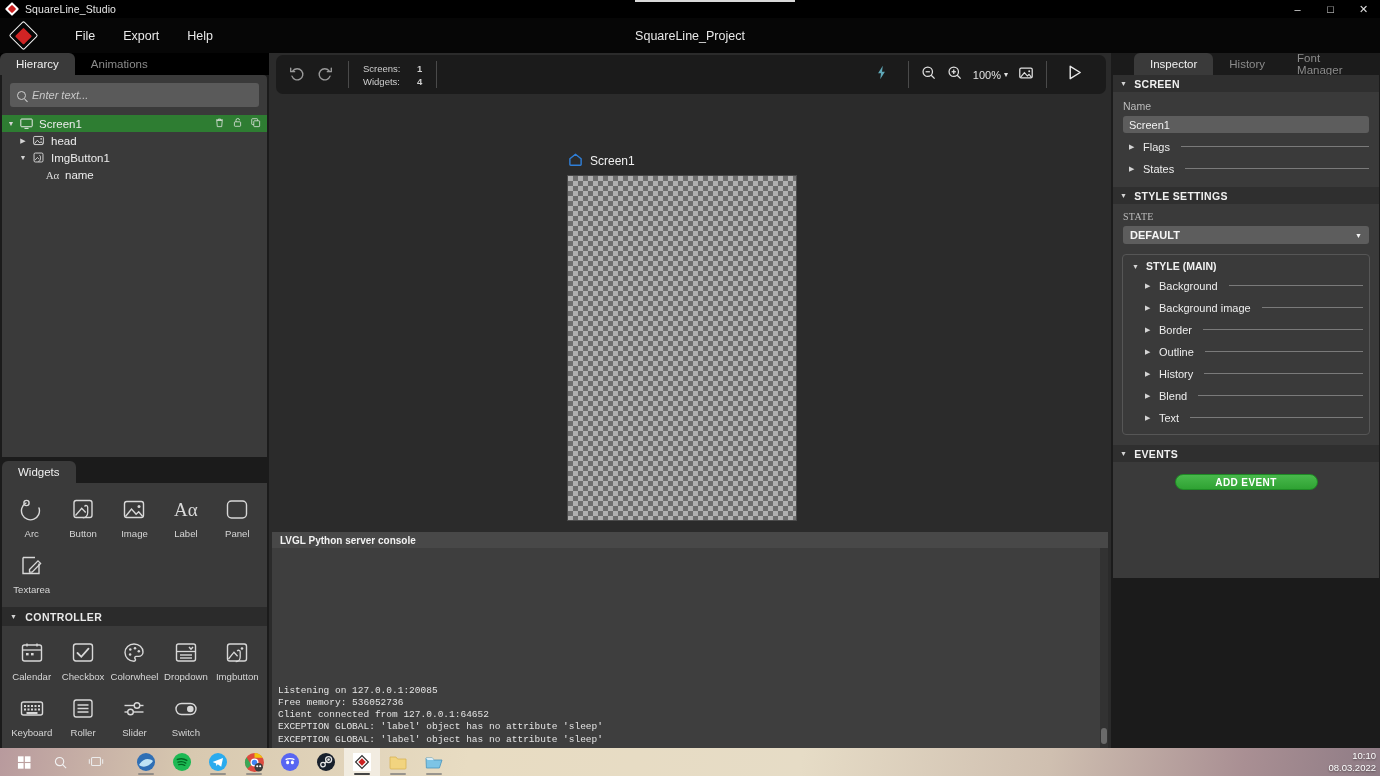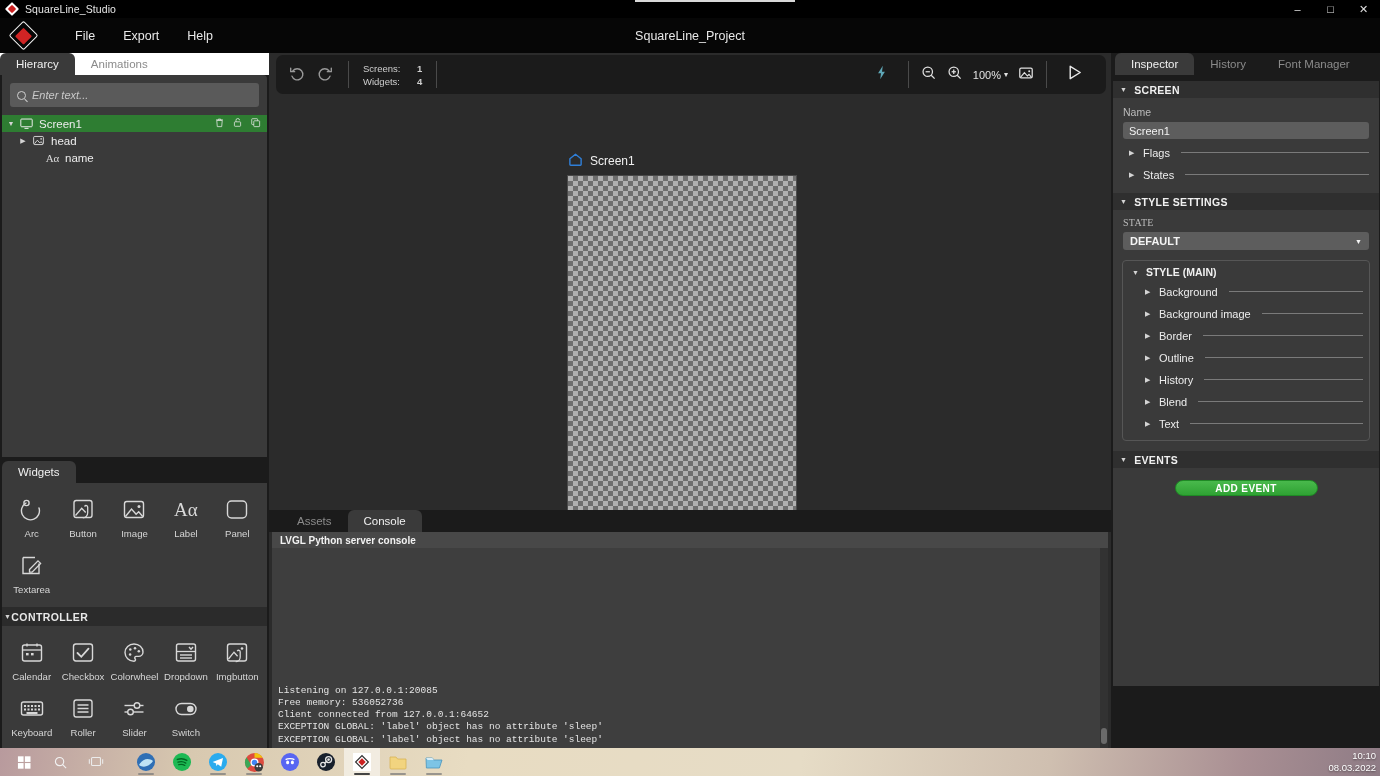--- a/index.html
+++ b/index.html
@@ -63,21 +63,21 @@
   .proj-title {
     position: absolute; left: 0; right: 0; text-align: center;
     color: #e8e8e8; font-size: 12.5px; pointer-events: none;
   }
 
   
   .left-panel {
     position: absolute; left: 0; top: 53px; width: 269px; height: 695px;
     background: #1b1b1b;
   }
-  .tabstrip { position: relative; height: 22px; background: #ffffff; display: flex; align-items: center; }
+  .tabstrip { position: relative; height: 22px; background: #000000; display: flex; align-items: center; }
   .tab {
     height: 22px; padding: 0 16px; display: flex; align-items: center;
     font-size: 11.5px; color: #8b8b8b; border-radius: 6px 6px 0 0;
     background: transparent;
   }
   .tab.active { background: #3a3a3a; color: #f0f0f0; }
   .hier-body {
     position: absolute; left: 2px; top: 22px; width: 265px; height: 382px;
     background: #3a3a3a; border-radius: 0 4px 0 0;
   }
@@ -132,21 +132,21 @@
   }
   .wcell {
     display: flex; flex-direction: column; align-items: center; justify-content: flex-start;
     padding: 6px 0 4px 0; gap: 3px;
   }
   .wcell .wlabel { font-size: 9.6px; color: #d6d6d6; }
   .wicon { width: 30px; height: 30px; position: relative; }
   .sec-header {
     height: 19px; background: #2b2b2b; display: flex; align-items: center;
     color: #e8e8e8; font-size: 10.5px; font-weight: bold; letter-spacing: .4px;
-    padding-left: 2px; 
+    padding-left: 8px; gap: 8px;
   }
   .sec-caret { font-size: 7px; color: #d4d4d4; }
 
   
   .center {
     position: absolute; left: 269px; top: 53px; width: 842px; height: 695px;
     background: #2b2b2b;
   }
   .ctoolbar {
     position: absolute; left: 7px; top: 2px; width: 830px; height: 39px;
@@ -212,23 +212,23 @@
   .console-thumb {
     position: absolute; right: 1px; bottom: 4px; width: 6px; height: 16px;
     background: #6a6a6a; border-radius: 3px;
   }
 
   
   .right-panel {
     position: absolute; left: 1111px; top: 53px; width: 269px; height: 695px;
     background: #1b1b1b;
   }
-  .insp-tabstrip { height: 22px; display: flex; align-items: center; padding-left: 4px; }
+  .insp-tabstrip { height: 22px; display: flex; align-items: center; padding-left: 23px; }
   .insp-body {
-    position: absolute; left: 2px; top: 28px; width: 266px; height: 605px;
+    position: absolute; left: 2px; top: 22px; width: 266px; height: 503px;
     background: #3a3a3a; overflow: hidden;
   }
   .insp-sec {
     height: 17px; background: #2f2f2f; display: flex; align-items: center;
     gap: 7px; padding-left: 7px;
     color: #f0f0f0; font-size: 10.5px; font-weight: bold; letter-spacing: .3px;
   }
   .insp-block { padding: 8px 10px 10px 10px; }
   .fld-label { font-size: 10.5px; color: #bcbcbc; margin-bottom: 4px; }
   .fld-input {
@@ -374,20 +374,31 @@
           <span class="tree-ico">
             <svg width="13" height="13" viewBox="0 0 16 16">
               <rect x="2" y="3" width="12" height="10" rx="1.4" fill="none" stroke="#e2e2e2" stroke-width="1.1"></rect>
               <circle cx="11.2" cy="6" r="1" fill="#e2e2e2"></circle>
               <path d="M3 12 l3.6-4.4 3 3.4 1.6-1.6 2 2.6" fill="none" stroke="#e2e2e2" stroke-width="1.1"></path>
             </svg>
           </span>
           <span class="tree-label">head</span>
         </div>
 
+        <div class="tree-row">
+          <span class="caret" style="margin-left:14px">▼</span>
+          <span class="tree-ico">
+            <svg width="13" height="13" viewBox="0 0 16 16">
+              <rect x="2.5" y="2.5" width="11" height="11" rx="1.6" fill="none" stroke="#e2e2e2" stroke-width="1.1"></rect>
+              <path d="M3.5 11.5 l3.2-3.6 2.2 2.4" fill="none" stroke="#e2e2e2" stroke-width="1"></path>
+              <path d="M8.6 6.2 c0.6-1 1.8-0.6 1.8 0.4 v3.3 c0 1.6 -1.2 2.9 -2.7 2.9" fill="none" stroke="#e2e2e2" stroke-width="1"></path>
+            </svg>
+          </span>
+          <span class="tree-label">ImgButton1</span>
+        </div>
 
         <div class="tree-row">
           <span class="caret" style="margin-left:28px"></span>
           <span class="tree-ico">
             <span style="font-size:11px;color:#d8d8d8;font-family:'Liberation Serif',serif;">Aα</span>
           </span>
           <span class="tree-label">name</span>
         </div>
 
       </div>
@@ -675,24 +686,20 @@
             <svg width="15" height="15" viewBox="0 0 16 16">
               <path d="M2 7.2 L8 2.4 L14 7.2 V13.4 a0.8 0.8 0 0 1 -0.8 0.8 H2.8 a0.8 0.8 0 0 1 -0.8 -0.8 z" fill="none" stroke="#2f7fd8" stroke-width="1.5" stroke-linejoin="round"></path>
             </svg>
           </span>
           <span class="screen-name">Screen1</span>
         </div>
         <div class="screen-canvas"></div>
       </div>
     </div>
 
-    <div class="console-tabs">
-      <div class="tab">Assets</div>
-      <div class="tab active">Console</div>
-    </div>
 
     <div class="console-panel">
       <div class="console-header">LVGL Python server console</div>
       <div class="console-body">
         <div class="console-lines">
           <div>Listening on 127.0.0.1:20085</div>
           <div>Free memory: 536052736</div>
           <div>Client connected from 127.0.0.1:64652</div>
           <div>EXCEPTION GLOBAL: 'label' object has no attribute 'sleep'</div>
           <div>EXCEPTION GLOBAL: 'label' object has no attribute 'sleep'</div>

